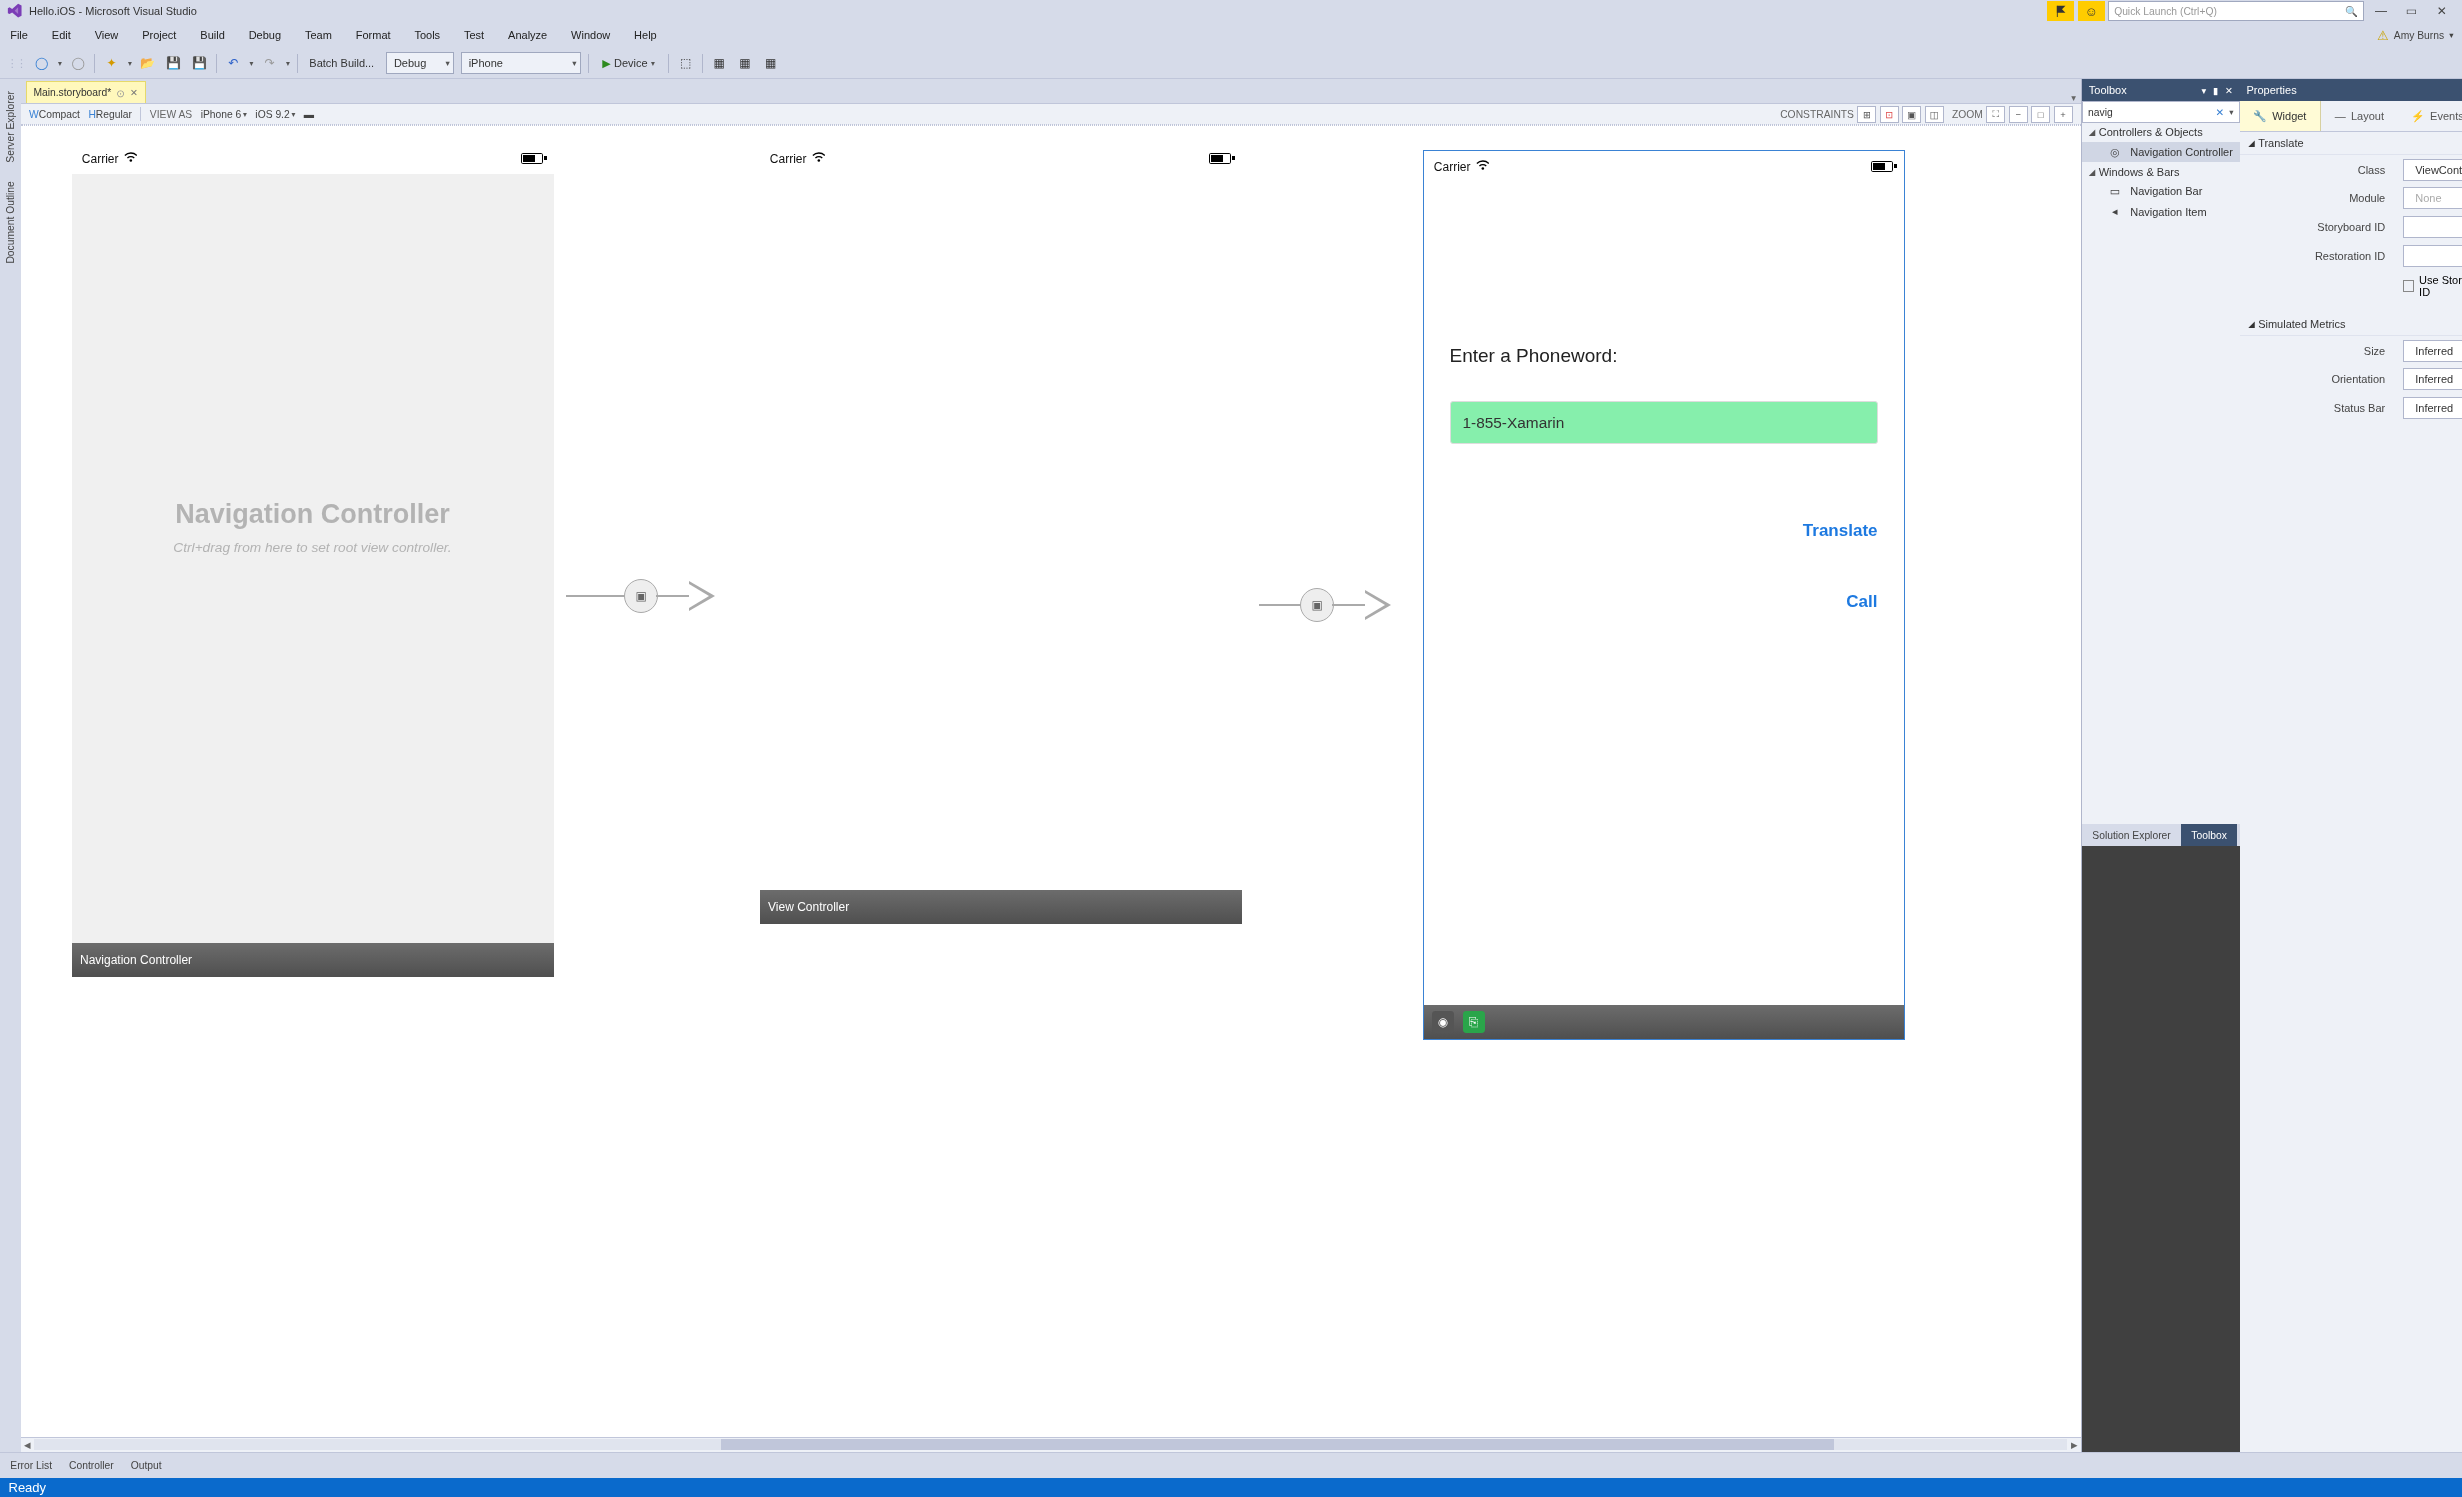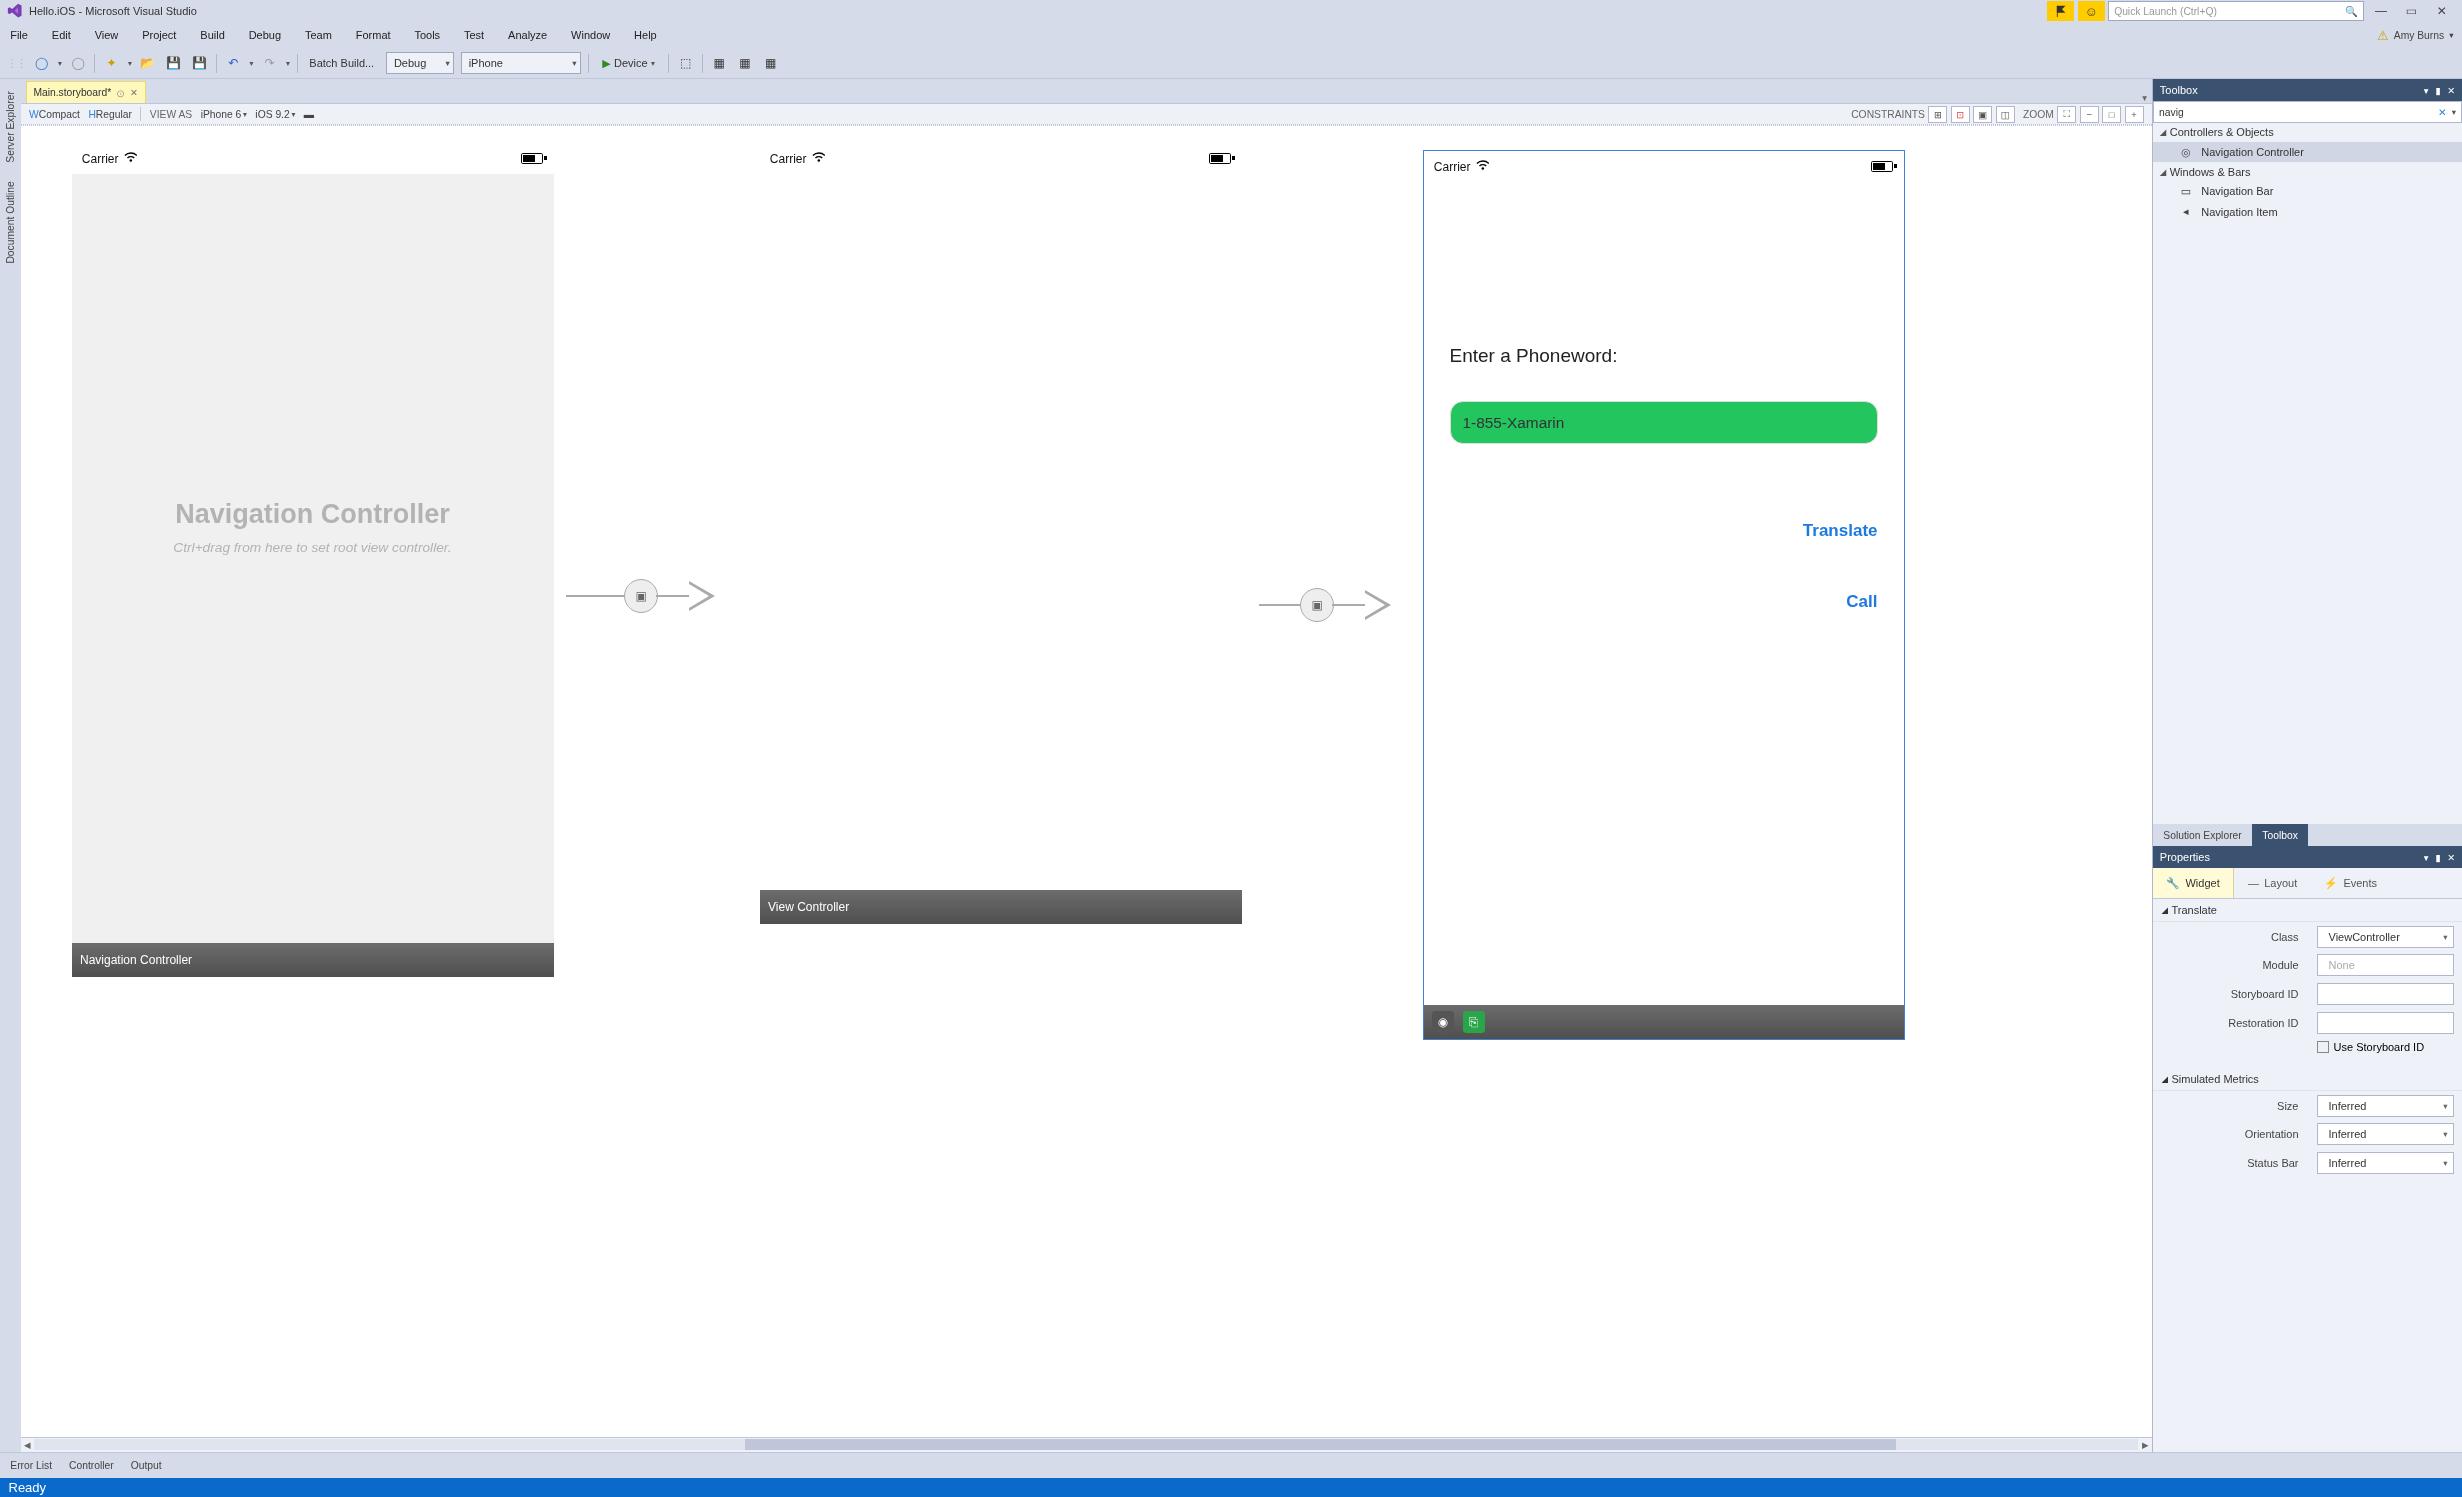--- a/index.html
+++ b/index.html
@@ -71,21 +71,21 @@
 .scene .navbar { height: 53px; background: #f7f7f7; border-bottom: 0.9px solid #ddd; display: flex; align-items: center; justify-content: center; font-size: 19px; font-weight: 600; color: #333; }
 .scene .body { background: #f0f0f0; height: 769px; position: relative; }
 .scene .body.white { background: #fff; }
 .scene .bottom-bar { height: 34px; background: linear-gradient(#6c6c6c, #4f4f4f); color: #fff; display: flex; align-items: center; padding: 0 8.5px; font-size: 12px; gap: 8.5px; }
 .scene .body .placeholder-title { position: absolute; top: 325px; left: 0; right: 0; text-align: center; font-size: 27px; font-weight: 600; color: #b3b3b3; }
 .scene .body .placeholder-sub { position: absolute; top: 366px; left: 0; right: 0; text-align: center; font-size: 13.7px; font-style: italic; color: #b3b3b3; }
 
 
 .phone-content { position: absolute; top: 0; left: 0; right: 0; padding: 26px; }
 .phone-content .lbl { font-size: 19px; color: #222; margin-top: 137px; margin-bottom: 34px; }
-.phone-content .input { height: 43px; border: 0.9px solid #ddd; border-radius: 13px; background: #22c55e; padding: 0 12px; font-size: 15.4px; color: #333; display: flex; align-items: center; }
+.phone-content .input { height: 43px; border: 0.9px solid #ddd; border-radius: 3px; background: #86efac; padding: 0 12px; font-size: 15.4px; color: #333; display: flex; align-items: center; }
 .phone-content .link-btn { text-align: right; font-size: 17px; color: #1d79e0; font-weight: 600; margin-top: 77px; }
 
 
 .segue { position: absolute; display: flex; align-items: center; }
 .segue .circle { width: 34px; height: 34px; border: 1.7px solid #aaa; border-radius: 50%; background: #eee; display: flex; align-items: center; justify-content: center; font-size: 12px; color: #666; }
 .segue .line { width: 77px; height: 1.7px; background: #aaa; margin: 0 -1.7px; }
 .segue .arrowhead { width: 0; height: 0; border-left: 26px solid #aaa; border-top: 15.4px solid transparent; border-bottom: 15.4px solid transparent; position: relative; }
 .segue .arrowhead::after { content: ""; position: absolute; left: -26px; top: -12px; width: 0; height: 0; border-left: 20.5px solid #fff; border-top: 12px solid transparent; border-bottom: 12px solid transparent; }
 
 
@@ -96,21 +96,21 @@
 
 
 .hscroll { height: 15.4px; background: #eef1f7; border-top: 0.9px solid #c0c6da; position: relative; }
 .hscroll .track { position: absolute; left: 13.7px; right: 13.7px; top: 1.7px; bottom: 1.7px; background: #e0e4ee; }
 .hscroll .thumb { position: absolute; top: 1.7px; bottom: 1.7px; left: 34%; width: 54%; background: #c0c6da; }
 .hscroll .arr { position: absolute; top: 0; bottom: 0; width: 13.7px; display: flex; align-items: center; justify-content: center; font-size: 8.5px; color: #666; }
 .hscroll .arr.l { left: 0; }
 .hscroll .arr.r { right: 0; }
 
 
-.right-panels { width: 310px; display: flex; flex-direction: column; background: #404040; border-left: 0.9px solid #b0b6cc; }
+.right-panels { width: 381px; display: flex; flex-direction: row; background: #404040; border-left: 0.9px solid #b0b6cc; }
 
 
 .panel-header { height: 22px; background: #3b5170; color: #fff; display: flex; align-items: center; padding: 0 6.8px; font-size: 11px; }
 .panel-header .tools { margin-left: auto; display: flex; gap: 6.8px; font-size: 9.4px; }
 
 
 .toolbox { flex: 0 0 auto; display: flex; flex-direction: column; }
 .toolbox .search { height: 22px; background: #fff; border: 0.9px solid #b0b6cc; margin: 0; padding: 0 5.1px; display: flex; align-items: center; font-size: 10.3px; color: #333; }
 .toolbox .search .clear { margin-left: auto; color: #3a82d4; }
 .toolbox .items { background: #eef1f7; height: 701px; overflow: auto; font-size: 11px; }

